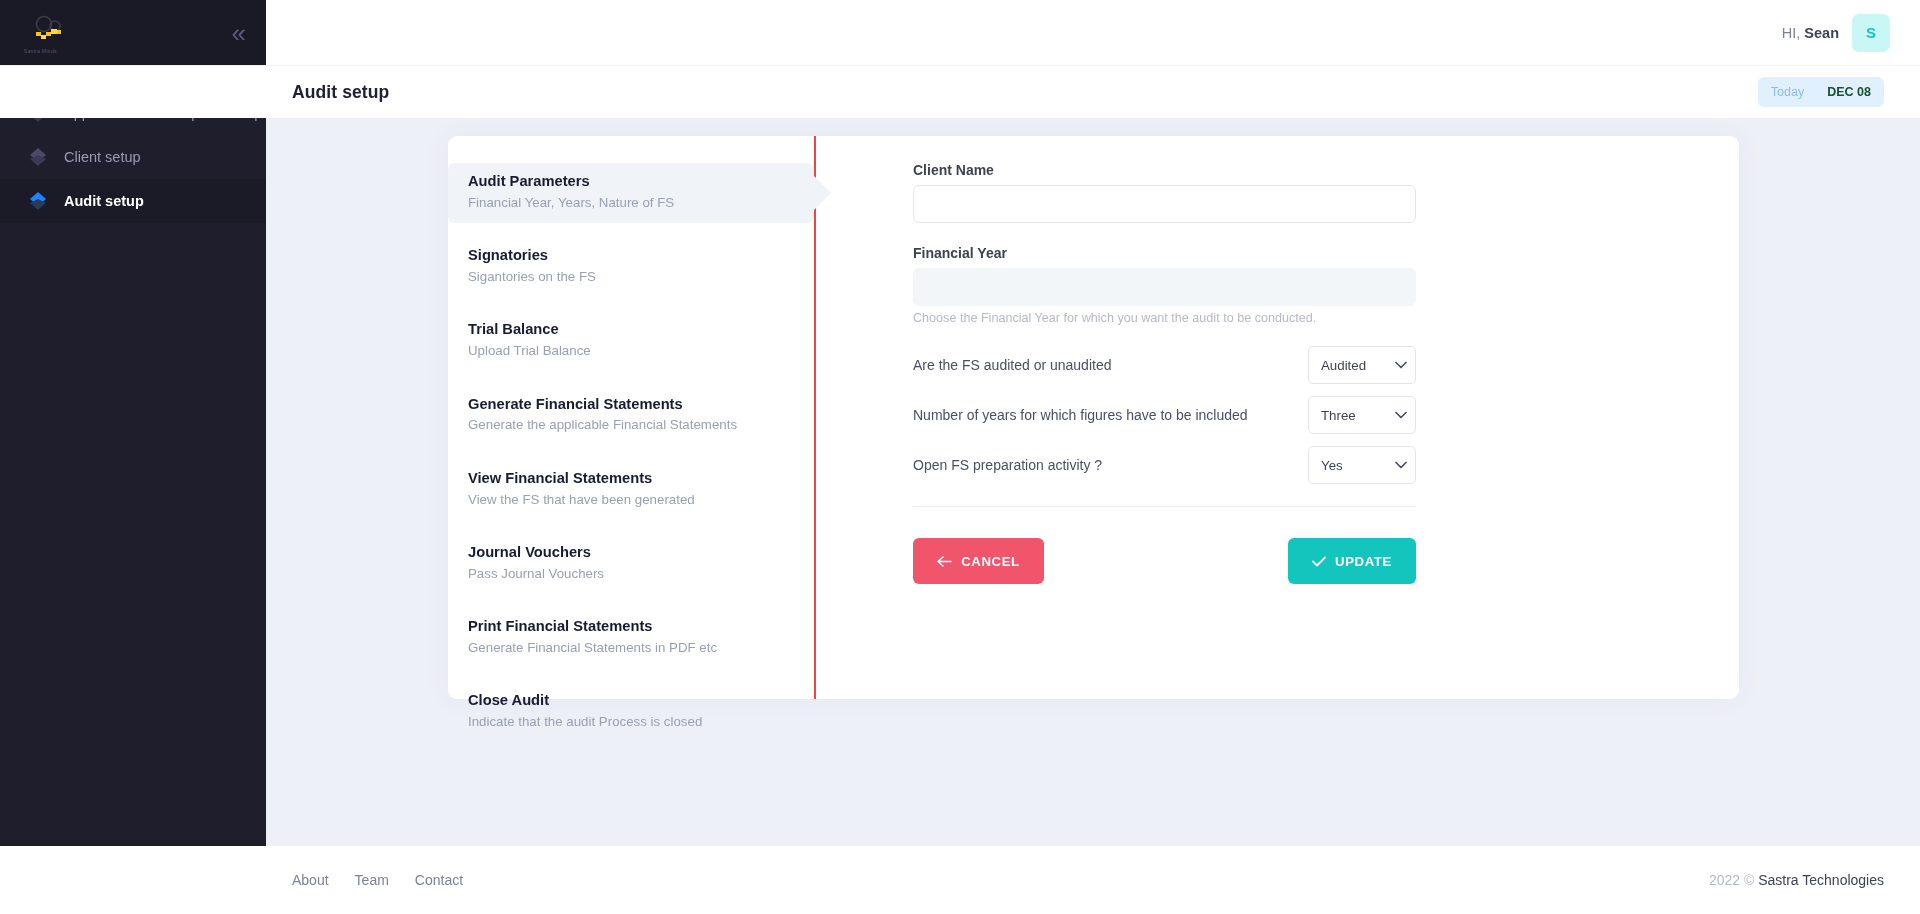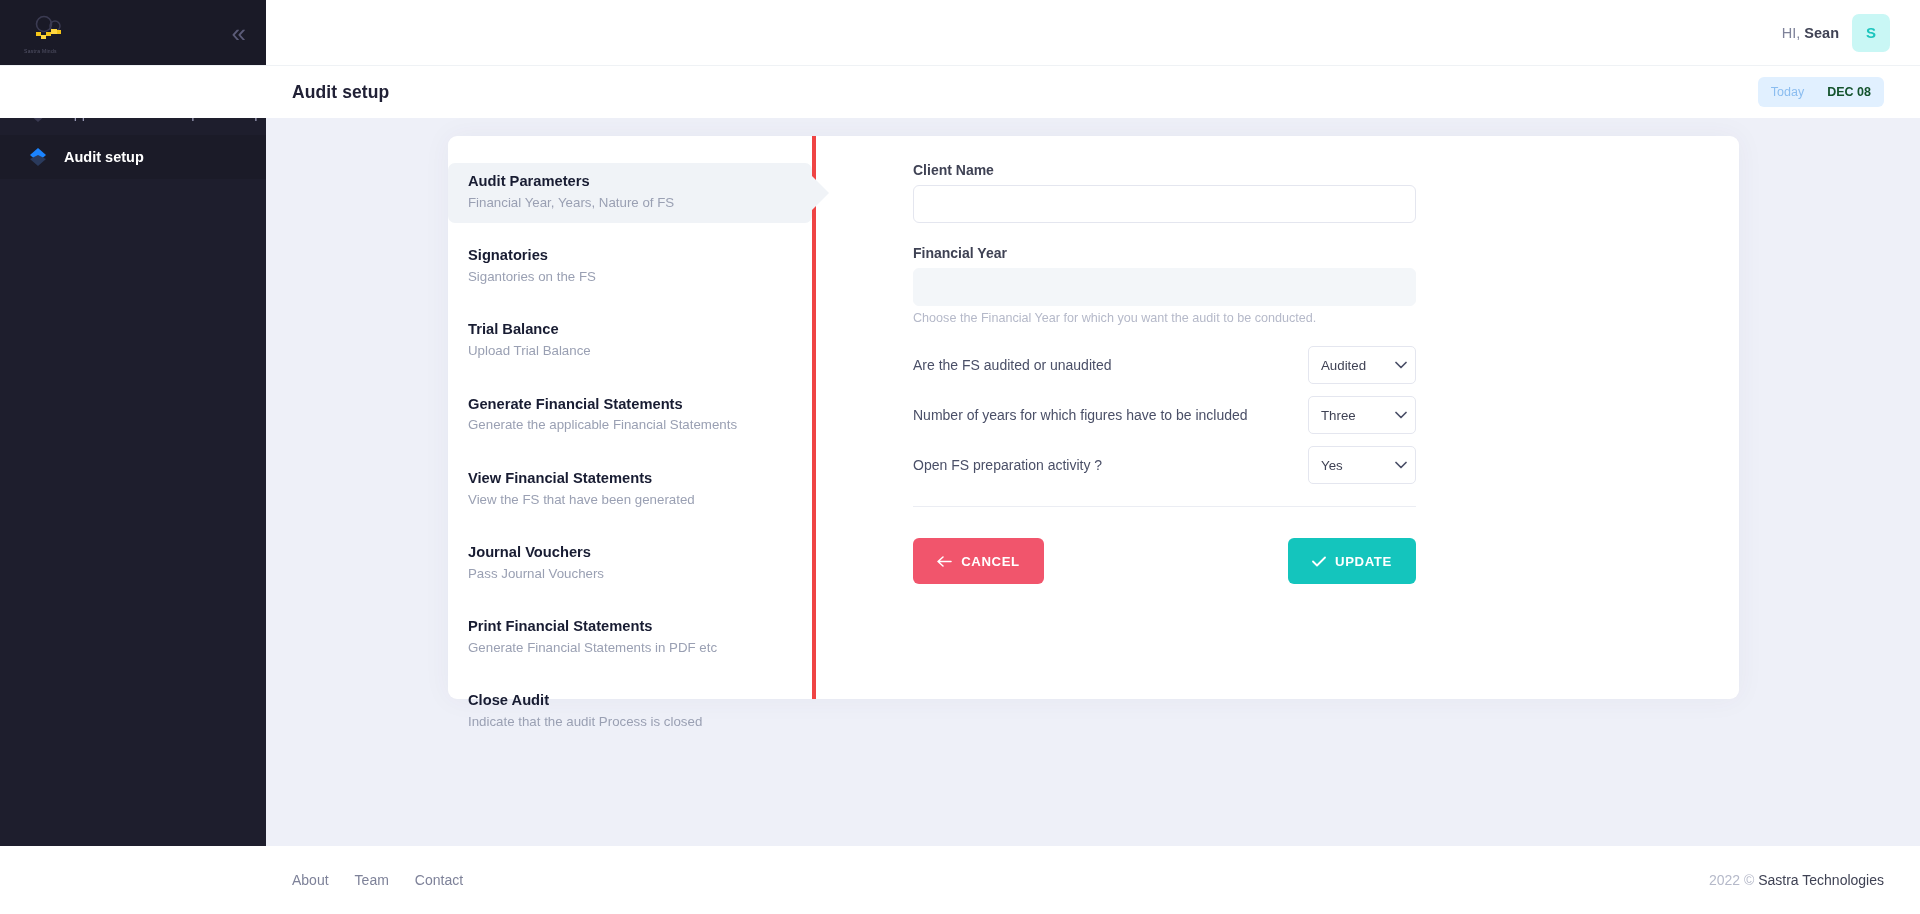--- a/index.html
+++ b/index.html
@@ -98,21 +98,21 @@
     background: #ffffff;
     border-radius: 9px;
     box-shadow: 0 0 28px 0 rgba(82,63,105,.05);
     display: flex;
   }
 
   
   .steps {
     width: 368px; flex: 0 0 368px;
     padding: 27px 0 0 0;
-    border-right: 4px solid #ef4444;
+    border-right: 2px solid #ef4444;
     position: relative;
   }
   .step {
     position: relative;
     padding: 9px 22px 11px 20px;
     margin: 0 0 14px 0;
     cursor: pointer;
   }
   .step:last-child { margin-bottom: 0; }
   .step.active { background: #f0f3f7; border-radius: 7px; }
@@ -223,20 +223,29 @@
 
     <nav class="nav">
       <div class="nav-item">
         <span class="nav-icon">
           <svg width="24" height="24" viewBox="0 0 24 24">
             <path d="M12 3 L20 10 L12 17 L4 10 Z" fill="#4b4b66"></path>
             <path d="M12 10 L20 14 L12 21 L4 14 Z" fill="#3a3a52"></path>
           </svg>
         </span>
         <span class="nav-label">Application and template setup</span>
+      </div>
+      <div class="nav-item">
+        <span class="nav-icon">
+          <svg width="24" height="24" viewBox="0 0 24 24">
+            <path d="M12 3 L20 10 L12 17 L4 10 Z" fill="#4b4b66"></path>
+            <path d="M12 10 L20 14 L12 21 L4 14 Z" fill="#3a3a52"></path>
+          </svg>
+        </span>
+        <span class="nav-label">Client setup</span>
       </div>
       <div class="nav-item active">
         <span class="nav-icon">
           <svg width="24" height="24" viewBox="0 0 24 24">
             <path d="M12 3 L20 10 L12 17 L4 10 Z" fill="#1b84ff"></path>
             <path d="M12 10 L20 14 L12 21 L4 14 Z" fill="#2a3a5c"></path>
           </svg>
         </span>
         <span class="nav-label">Audit setup</span>
       </div>

